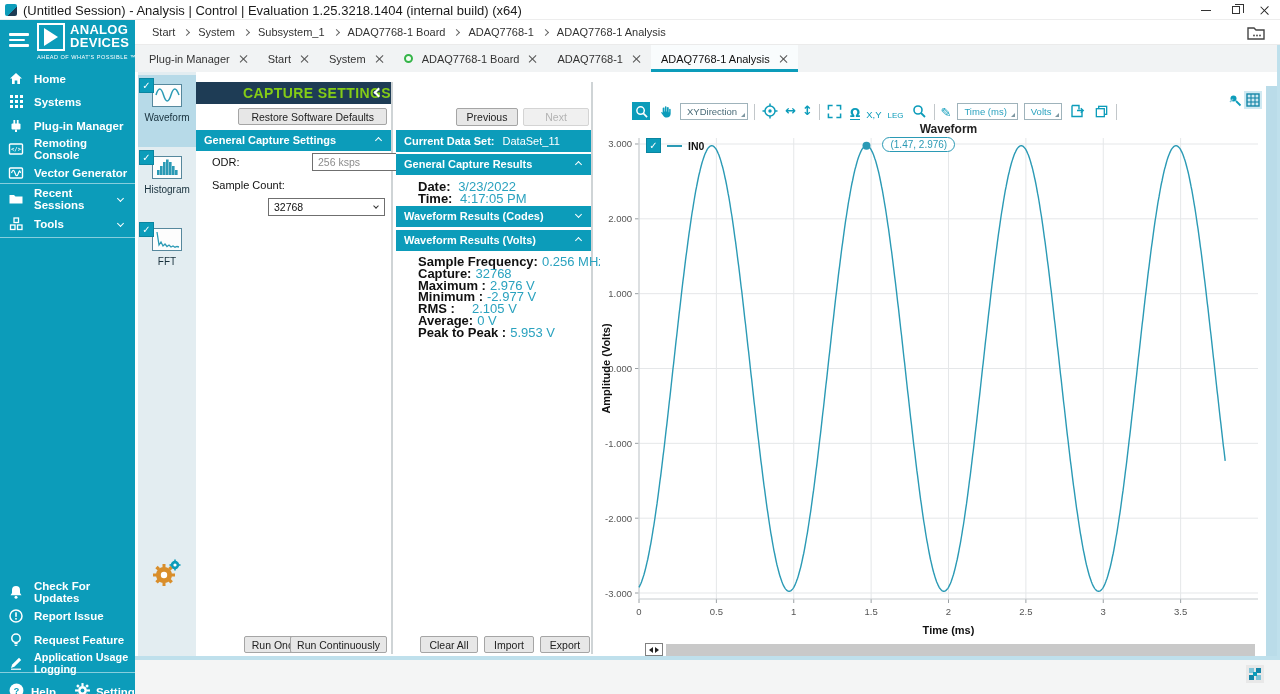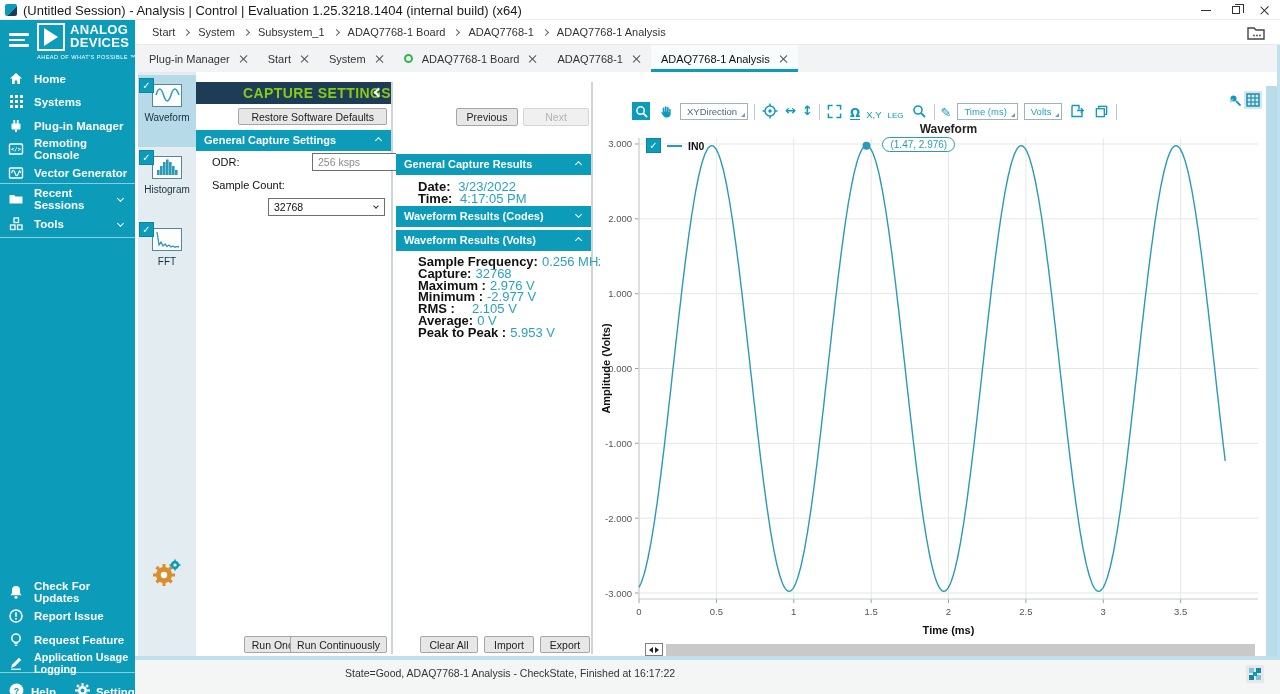--- a/index.html
+++ b/index.html
@@ -406,20 +406,24 @@
     <span>32768</span>
     <span class="chev down"></span>
   </div>
   <button class="btn abs" style="right:84px;top:554px;height:17px;padding:0 7px">Run Once</button>
   <button class="btn abs" style="right:4px;top:554px;height:17px;padding:0 6px">Run Continuously</button>
 </div>
 
 <div class="panel abs" style="left:396px">
   <button class="btn abs" style="left:60px;top:26px;width:62px;height:18px">Previous</button>
   <button class="btn disabled abs" style="left:127px;top:26px;width:66px;height:18px">Next</button>
+  <div class="section-bar abs" style="top:48px;height:22px;line-height:22px">
+    <span>Current Data Set:</span>
+    <span style="font-weight:normal;margin-left:5px">DataSet_11</span>
+  </div>
   <div class="section-bar abs" style="top:72px">
     <span>General Capture Results</span>
     <span class="chev up"></span>
   </div>
   <div class="kv-row abs" style="top:97px;left:0;width:100%">
     <span class="k" style="min-width:0">Date:</span>
     <span class="v">3/23/2022</span>
   </div>
   <div class="kv-row abs" style="top:109px;left:0;width:100%">
     <span class="k" style="min-width:0">Time:</span>
@@ -599,21 +603,20 @@
       </span>
     <span class="h-track"></span>
   </div>
 </div>
 
 <div class="v-scrollbar abs"></div>
 <div class="frame-b abs"></div>
 <div class="frame-r abs"></div>
 
 <div class="statusbar abs">
-  <span class="status-text">State=Good, ADAQ7768-1 Analysis - CheckState, Finished at 16:17:22</span>
   <span class="status-icon">
       <svg width="14" height="14" viewBox="0 0 14 14">
         <rect x="1" y="1" width="5" height="5" fill="#7fc4d8"></rect>
         <rect x="8" y="1" width="5" height="5" fill="#1486a8"></rect>
         <rect x="1" y="8" width="5" height="5" fill="#1486a8"></rect>
         <rect x="8" y="8" width="5" height="5" fill="#7fc4d8"></rect>
         <rect x="5" y="5" width="4" height="4" fill="#0c9cba"></rect>
       </svg>
     </span>
 </div>

